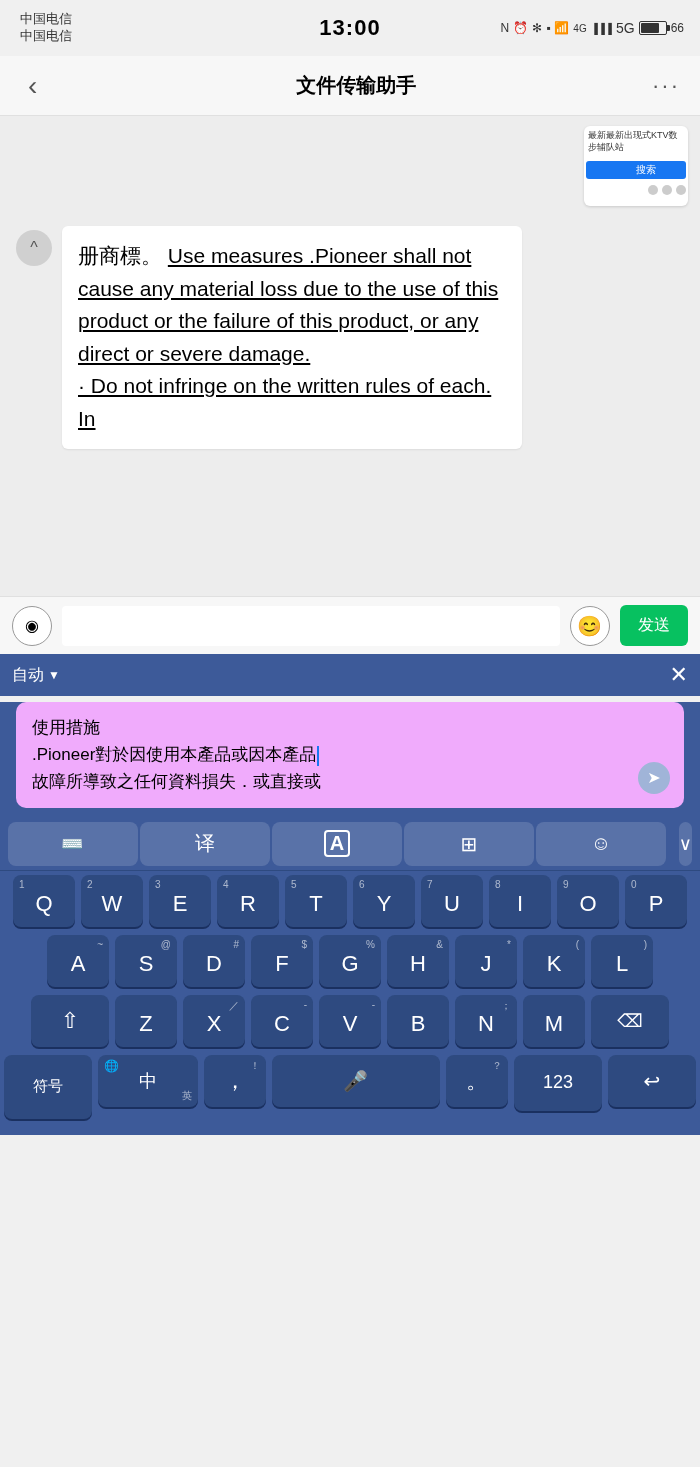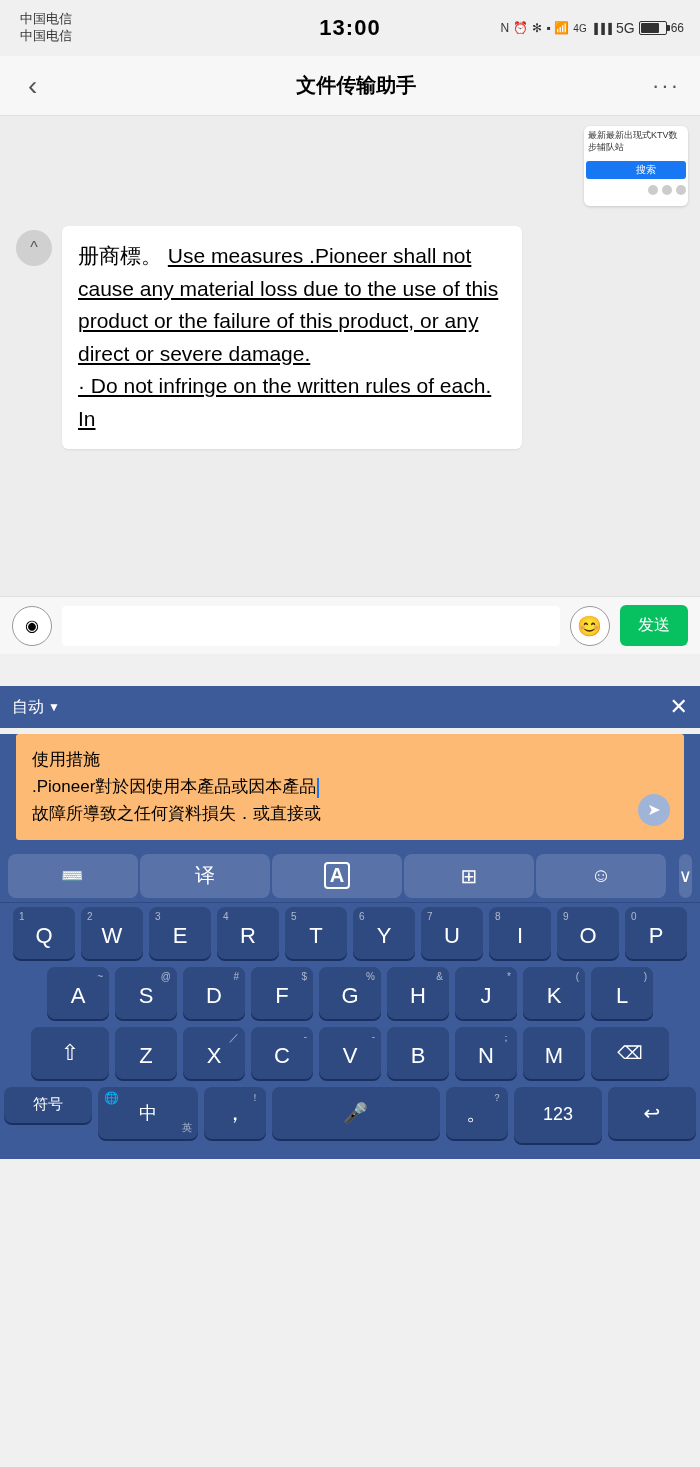--- a/index.html
+++ b/index.html
@@ -245,42 +245,41 @@
       flex-shrink: 0;
     }
 
     
     .ime-toolbar {
       background: #3d5a99;
       padding: 8px 12px;
       display: flex;
       align-items: center;
       justify-content: space-between;
-      margin-top: 32px;
     }
     .ime-lang-selector {
       display: flex;
       align-items: center;
       gap: 4px;
       color: white;
       font-size: 16px;
       cursor: pointer;
     }
     .ime-lang-arrow {
       font-size: 12px;
     }
     .ime-close {
       color: white;
       font-size: 22px;
       cursor: pointer;
     }
     .ime-translation-input {
-      background: #fdba74;
+      background: #f0abfc;
       margin: 6px 10px;
-      border-radius: 3px;
+      border-radius: 10px;
       padding: 12px 16px;
       font-size: 17px;
       line-height: 1.6;
       color: #000;
       min-height: 100px;
       position: relative;
     }
     .cursor-line {
       display: inline-block;
       width: 2px;
@@ -416,21 +415,21 @@
 
     
     .key-func-row {
       display: flex;
       gap: 6px;
       justify-content: center;
       margin-bottom: 6px;
     }
     .key-sym {
       width: 88px;
-      height: 36px;
+      height: 64px;
       background: #2e4a80;
       border-radius: 8px;
       color: white;
       display: flex;
       align-items: center;
       justify-content: center;
       font-size: 15px;
       cursor: pointer;
       box-shadow: 0 2px 0 #1a3060;
     }

